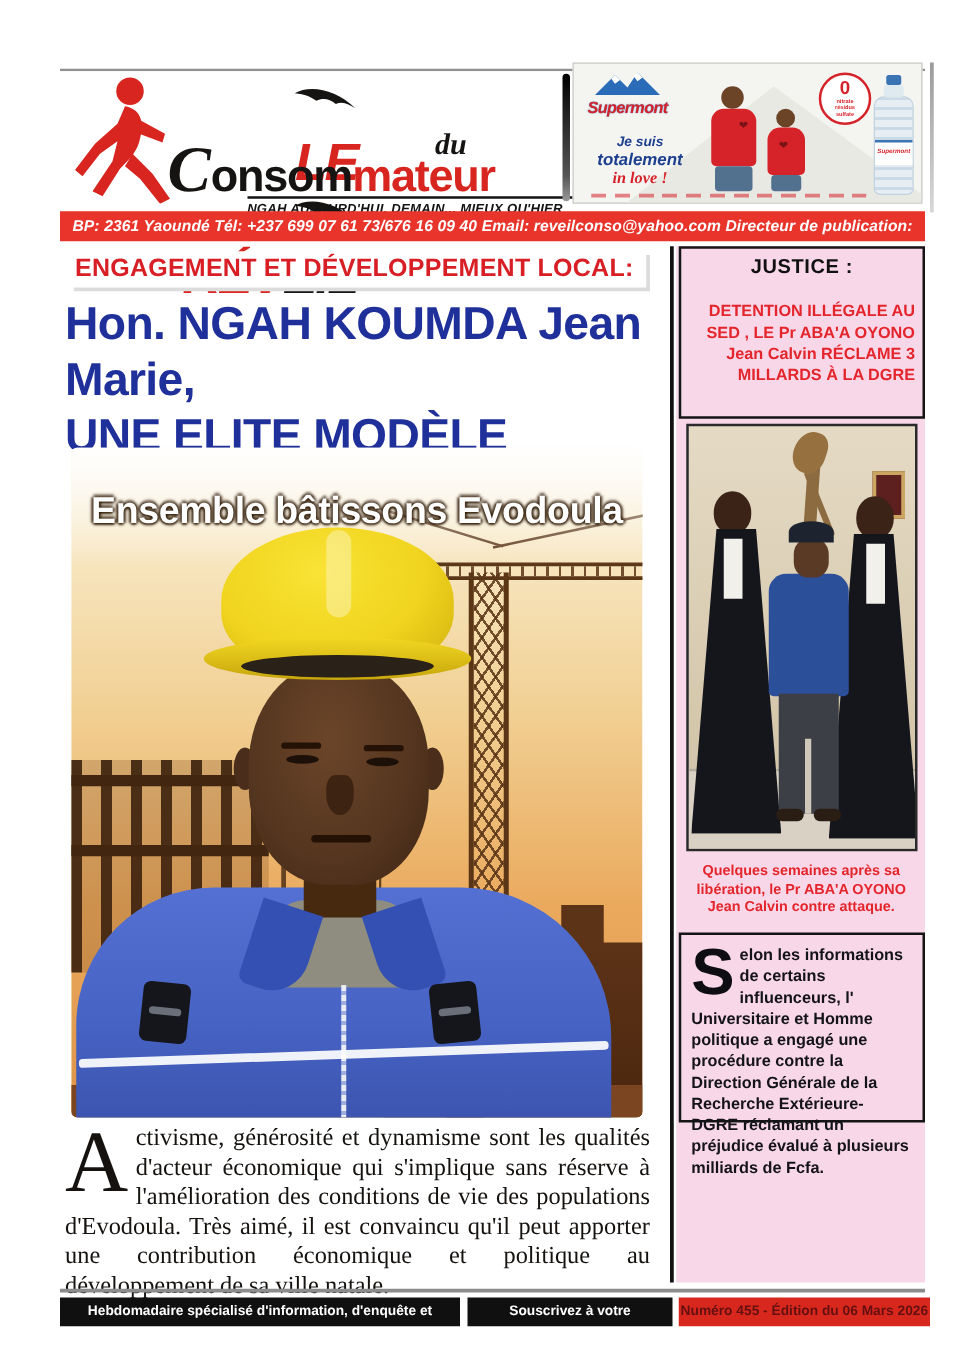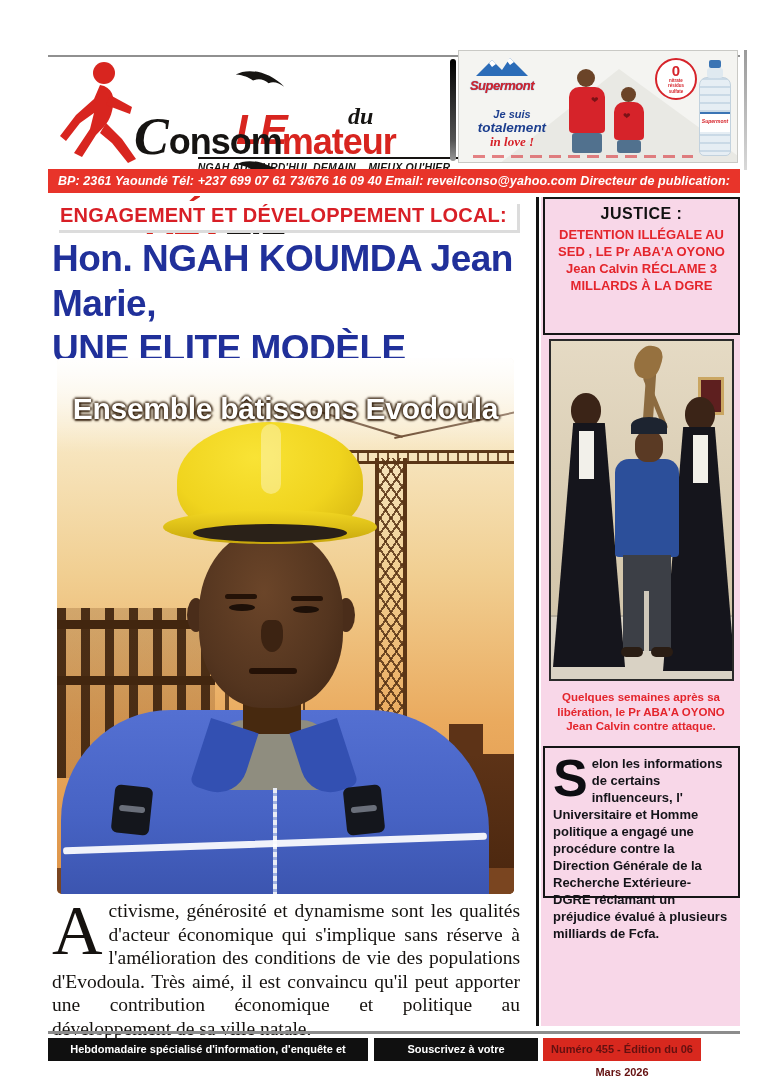--- a/index.html
+++ b/index.html
@@ -112,21 +112,21 @@
   
   .article { position:absolute; left:52px; top:899px; width:468px; font-family:"Liberation Serif", serif; font-size:19.5px; line-height:23.5px; color:#15120f; text-align:justify; }
   .dropcap-a { float:left; font-size:70px; line-height:56px; padding:4px 6px 0 0; font-family:"Liberation Serif", serif; color:#15120f; font-weight:400; }
   .page5 { position:absolute; left:52px; top:1001px; width:438px; text-align:right; font-size:13px; font-weight:800; color:#15120f; }
 
   
   .col-divider { position:absolute; left:536px; top:197px; width:3px; height:829px; background:#121212; }
   .sidebar-bg { position:absolute; left:541px; top:197px; width:199px; height:829px; background:#f8d7e8; }
   .jbox { position:absolute; left:543px; top:197px; width:197px; height:138px; border:2px solid #151515; background:#f8d7e8; text-align:center; padding-top:6px; }
   .jtitle { font-size:16px; font-weight:900; color:#111; letter-spacing:.5px; }
-  .jhead { margin-top:3px; padding:0 6px; font-size:13px; font-weight:900; color:#e4252c; line-height:17px; }
+  .jhead { margin-top:17px; padding:0 6px; font-size:13px; font-weight:900; color:#e4252c; line-height:17px;text-align:right; }
   .sphoto { position:absolute; left:549px; top:339px; width:185px; height:342px; border:2px solid #2a2a2a; background:linear-gradient(180deg,#e5dac4 0%, #d4c7ac 70%, #cfc3ab 100%); overflow:hidden; }
   .s-floor { position:absolute; left:0; bottom:0; width:100%; height:64px; background:#d9d2c4; border-top:2px solid #b5ad9c; }
   .s-statue-body { position:absolute; left:92px; top:18px; width:10px; height:120px; background:#8c6b40; border-radius:5px; transform:rotate(4deg); }
   .s-statue-top { position:absolute; left:84px; top:4px; width:26px; height:34px; background:#96713f; border-radius:60% 40% 50% 50%; transform:rotate(18deg); }
   .s-statue-arm { position:absolute; left:102px; top:34px; width:5px; height:56px; background:#8c6b40; transform:rotate(-22deg); border-radius:3px; }
   .s-pedestal { position:absolute; left:84px; top:132px; width:26px; height:66px; background:#6e5533; }
   .s-frame { position:absolute; right:8px; top:36px; width:26px; height:38px; background:#5e1f1f; border:3px solid #caa662; }
   .lawyer { position:absolute; width:72px; }
   .lawyer .head { position:absolute; width:30px; height:34px; background:#3b2417; border-radius:50% 50% 46% 46%; }
   .lawyer .robe { position:absolute; top:30px; width:72px; height:244px; background:#15151c; clip-path:polygon(28% 0, 72% 0, 100% 100%, 0 100%); }
@@ -141,21 +141,21 @@
   .scaption { position:absolute; left:547px; top:690px; width:188px; text-align:center; font-size:11.5px; font-weight:800; color:#e4252c; line-height:14.5px; }
   .sbox2 { position:absolute; left:543px; top:746px; width:197px; height:152px; border:2px solid #151515; background:#f8d7e8; padding:7px 8px; font-size:13px; font-weight:800; color:#131318; line-height:17px; }
   .dropcap-s { float:left; font-size:52px; line-height:42px; padding:2px 4px 0 0; font-weight:900; color:#0d0d12; }
   .sbox3 { position:absolute; left:543px; top:898px; width:197px; height:126px; border:2px solid #151515; border-top:none; background:#f8d7e8; padding:8px 8px; font-size:13px; font-weight:800; color:#1b1b33; line-height:17px; }
   .page10 { margin-top:9px; font-size:13px; font-weight:800; color:#131318; }
 
   
   .footline { position:absolute; left:48px; top:1031px; width:692px; height:3px; background:#8c8c8c; }
   .fbox { position:absolute; top:1038px; height:23px; color:#fff; font-size:11px; font-weight:700; text-align:center; line-height:23px; background:#101010; }
   .f1 { left:48px; width:320px; } .f2 { left:374px; width:164px; }
-  .f3 { left:543px; width:158px; background:#d8281e; color:#641010; font-weight:900; }
+  .f3 { left:543px; width:201px; background:#d8281e; color:#641010; font-weight:900; }
   .edge-r { position:absolute; left:744px; top:50px; width:3px; height:120px; background:linear-gradient(180deg,#9a9a9a,#d8d8d8); }
 </style>
 </head>
 <body>
 
 <div id="page">
 
   <div class="topline"></div>
   <div class="masthead">
     <svg class="runner" viewBox="0 0 88 102">

